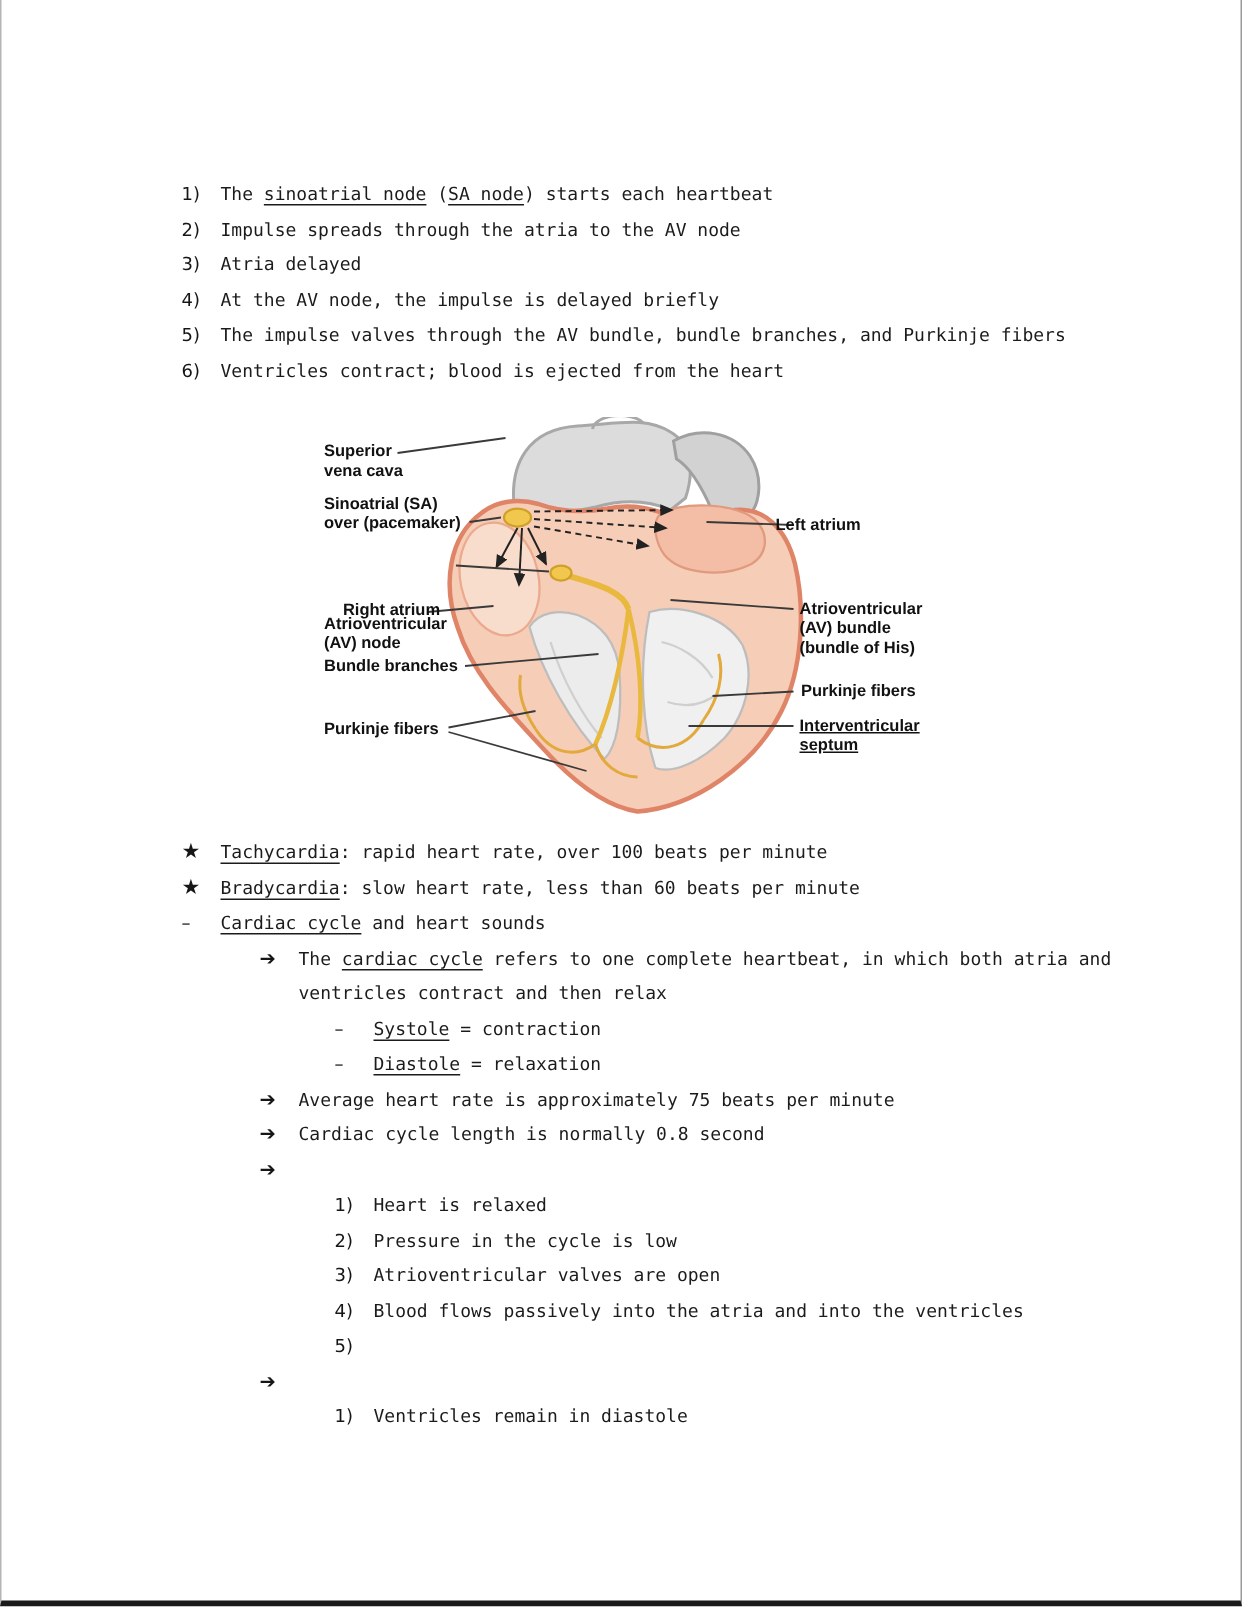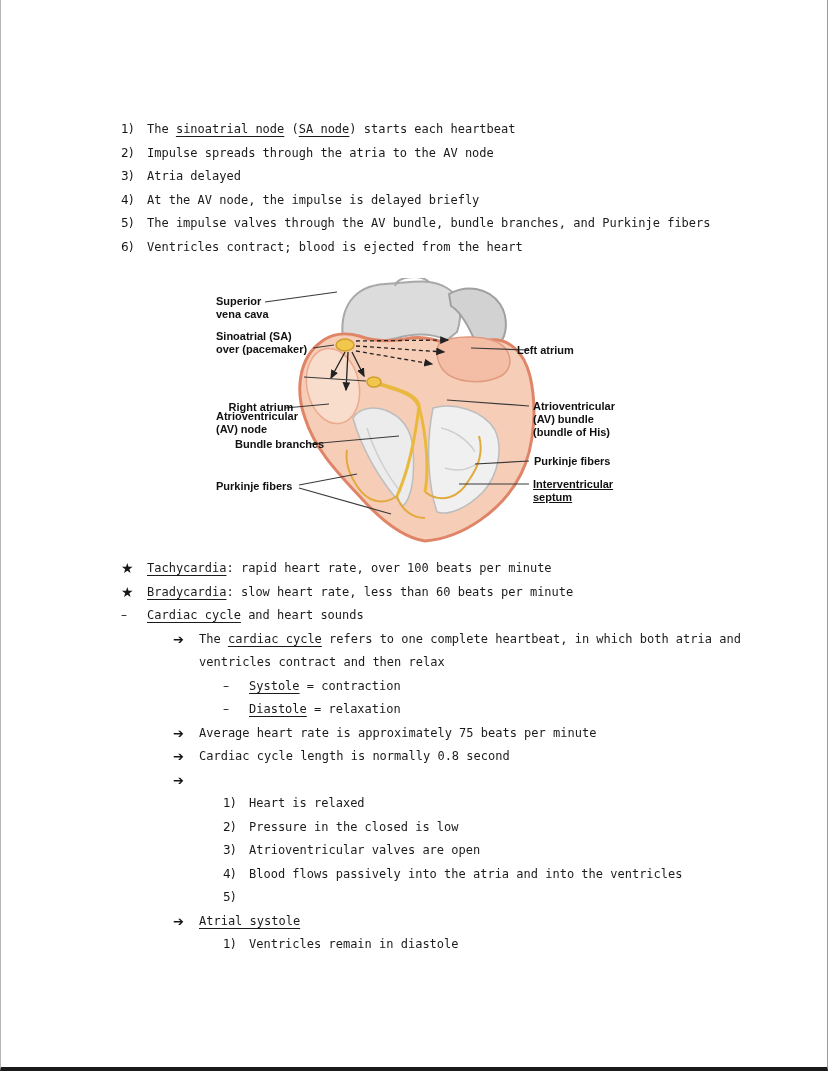--- a/index.html
+++ b/index.html
@@ -119,21 +119,21 @@
         <line x1="446" y1="122" x2="528" y2="128"></line>
         <line x1="474" y1="186" x2="528" y2="183"></line>
         <line x1="458" y1="206" x2="528" y2="206"></line>
       </g>
     </svg>
 
     <div class="diagram-label" style="left:215px;top:17px;width:60px;">Superior vena cava</div>
     <div class="diagram-label" style="left:215px;top:52px;width:102px;">Sinoatrial (SA) over (pacemaker)</div>
     <div class="diagram-label" style="left:215px;top:88px;width:100px;margin-top:44px;">Atrioventricular (AV) node</div>
     <div class="diagram-label" style="left:215px;top:123px;width:90px;text-align:center;">Right atrium</div>
-    <div class="diagram-label" style="left:215px;top:160px;width:100px;margin-left:19px;">Bundle branches</div>
+    <div class="diagram-label" style="left:215px;top:160px;width:100px;">Bundle branches</div>
     <div class="diagram-label" style="left:215px;top:202px;width:95px;">Purkinje fibers</div>
 
     <div class="diagram-label" style="left:516px;top:66px;width:90px;">Left atrium</div>
     <div class="diagram-label" style="left:532px;top:122px;width:100px;">Atrioventricular (AV) bundle (bundle of His)</div>
     <div class="diagram-label" style="left:533px;top:177px;width:95px;">Purkinje fibers</div>
     <div class="diagram-label" style="left:532px;top:200px;width:98px;text-decoration:underline;">Interventricular septum</div>
   </div>
 
   <div class="notes" id="notes-bottom">
       <div class="note-line indent-0">
@@ -170,36 +170,35 @@
       </div>
       <div class="note-line indent-1">
         <span class="marker arrow">➔</span>
       </div>
       <div class="note-line indent-2">
         <span class="marker">1)</span>
         <span class="text"><span>Heart is relaxed</span></span>
       </div>
       <div class="note-line indent-2">
         <span class="marker">2)</span>
-        <span class="text"><span>Pressure in the closed is low</span></span>
+        <span class="text"><span>Pressure in the cycle is low</span></span>
       </div>
       <div class="note-line indent-2">
         <span class="marker">3)</span>
         <span class="text"><span>Atrioventricular valves are open</span></span>
       </div>
       <div class="note-line indent-2">
         <span class="marker">4)</span>
         <span class="text"><span>Blood flows passively into the atria and into the ventricles</span></span>
       </div>
       <div class="note-line indent-2">
         <span class="marker">5)</span>
       </div>
       <div class="note-line indent-1">
         <span class="marker arrow">➔</span>
-        <span class="text"><span class="u">Atrial systole</span></span>
       </div>
       <div class="note-line indent-2">
         <span class="marker">1)</span>
         <span class="text"><span>Ventricles remain in diastole</span></span>
       </div>
     </div>
 
 </div>
 
 </body></html>

